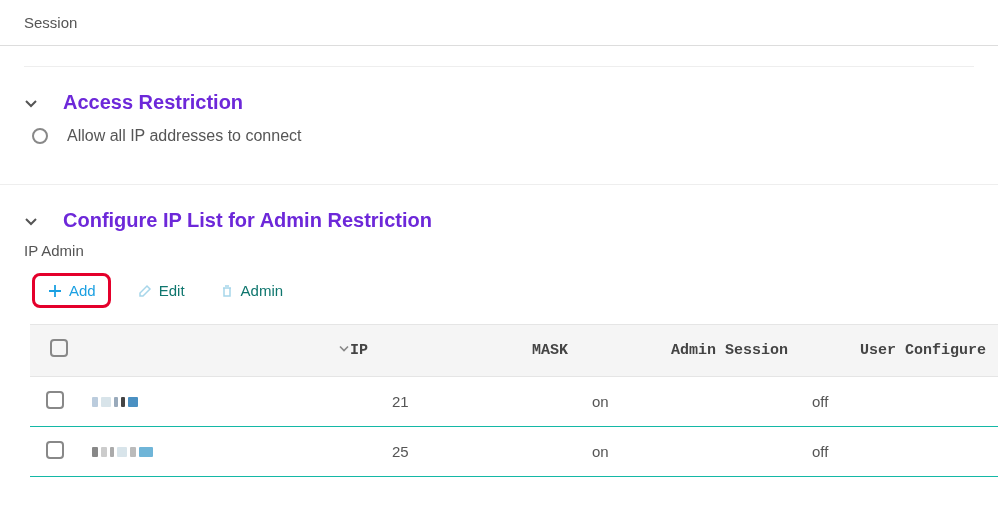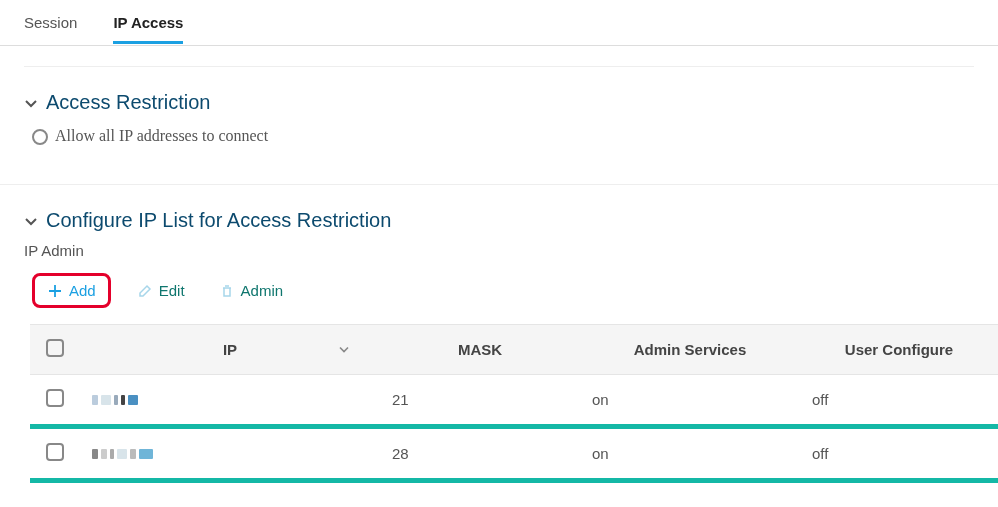--- a/index.html
+++ b/index.html
@@ -53,33 +53,33 @@
     margin-bottom: 10px;
   }
   .chevron {
     width: 14px;
     height: 14px;
     flex-shrink: 0;
   }
   .chevron svg { display: block; }
   .section-title {
     font-size: 20px;
-    color: #0c4a6e;
-    font-weight: 400;
+    color: #6d28d9;
+    font-weight: 700;
+    margin-left: 17px;
   }
 
   
   .radio-row {
     display: flex;
-    align-items: flex-end;
-    gap: 7px;
+    align-items: center;
+    gap: 19px;
     padding: 3px 0 3px 8px;
     color: #555;
     font-size: 16px;
-    font-family: Liberation Serif, serif;
   }
   .radio {
     width: 16px;
     height: 16px;
     border: 2px solid #888;
     border-radius: 50%;
     display: inline-flex;
     align-items: center;
     justify-content: center;
     flex-shrink: 0;
@@ -142,31 +142,32 @@
   }
 
   
   .tbl-wrap { padding: 0 0 0 30px; }
   .tbl {
     width: 100%;
     border-collapse: collapse;
   }
   .tbl thead th {
     background: #f5f5f5;
-    text-align: center;
+    text-align: right;
     font-weight: 600;
     color: #444;
     padding: 14px 12px;
     border-top: 1px solid #e5e5e5;
     border-bottom: 1px solid #e5e5e5;
     font-size: 15px;
+    font-family: Liberation Mono, monospace;
   }
   .tbl td {
     padding: 14px 12px;
-    border-bottom: 5px solid #14b8a6;
+    border-bottom: 1px solid #14b8a6;
     color: #555;
     font-size: 15px;
   }
   .chk {
     width: 18px;
     height: 18px;
     border: 2px solid #888;
     border-radius: 4px;
     display: inline-block;
   }
@@ -192,21 +193,20 @@
     display: inline-block;
     height: 10px;
     border-radius: 1px;
   }
 </style>
 </head>
 <body>
 
 <div class="tabs">
   <div class="tab">Session</div>
-  <div class="tab active">IP Access</div>
 </div>
 
 <div style="height:20px"></div>
 <hr class="hr-thin">
 
 <div class="section">
   <div class="section-title-row">
     <span class="chevron">
       <svg viewBox="0 0 14 14" width="14" height="14">
           <path d="M2 5 L7 10 L12 5" fill="none" stroke="#555" stroke-width="2"></path>
@@ -222,21 +222,21 @@
 
 <hr class="section-divider">
 
 <div class="section">
   <div class="section-title-row">
     <span class="chevron">
       <svg viewBox="0 0 14 14" width="14" height="14">
           <path d="M2 5 L7 10 L12 5" fill="none" stroke="#555" stroke-width="2"></path>
         </svg>
     </span>
-    <span class="section-title">Configure IP List for Access Restriction</span>
+    <span class="section-title">Configure IP List for Admin Restriction</span>
   </div>
   <div class="subtitle">IP Admin</div>
 
   <div class="toolbar">
     <span class="highlight-box">
       <button class="tb-btn">
         <span class="tb-icon">
           <svg viewBox="0 0 16 16" width="16" height="16">
               <path d="M8 2 V14 M2 8 H14" stroke="#1ba0e2" stroke-width="1.8" fill="none"></path>
             </svg>
@@ -272,21 +272,21 @@
         </th>
         <th class="th-ip">
           <span>IP</span>
           <span class="sort-chevron">
             <svg viewBox="0 0 12 12" width="12" height="12">
                 <path d="M2 4 L6 8 L10 4" fill="none" stroke="#888" stroke-width="1.6"></path>
               </svg>
           </span>
         </th>
         <th class="th-mask">MASK</th>
-        <th class="th-admin">Admin Services</th>
+        <th class="th-admin">Admin Session</th>
         <th>User Configure</th>
       </tr>
     </thead>
     <tbody>
       <tr>
         <td class="td-chk"><span class="chk"></span></td>
         <td>
           <span class="ip-blur">
             <span style="width:6px;background:#bcd"></span>
             <span style="width:10px;background:#d8e4ea"></span>
@@ -304,19 +304,19 @@
         <td>
           <span class="ip-blur">
             <span style="width:6px;background:#888"></span>
             <span style="width:6px;background:#ccc"></span>
             <span style="width:4px;background:#aaa"></span>
             <span style="width:10px;background:#d8e4ea"></span>
             <span style="width:6px;background:#bbb"></span>
             <span style="width:14px;background:#6fb5d8"></span>
           </span>
         </td>
-        <td>28</td>
+        <td>25</td>
         <td>on</td>
         <td>off</td>
       </tr>
     </tbody>
   </table>
 </div>
 
 </body></html>

